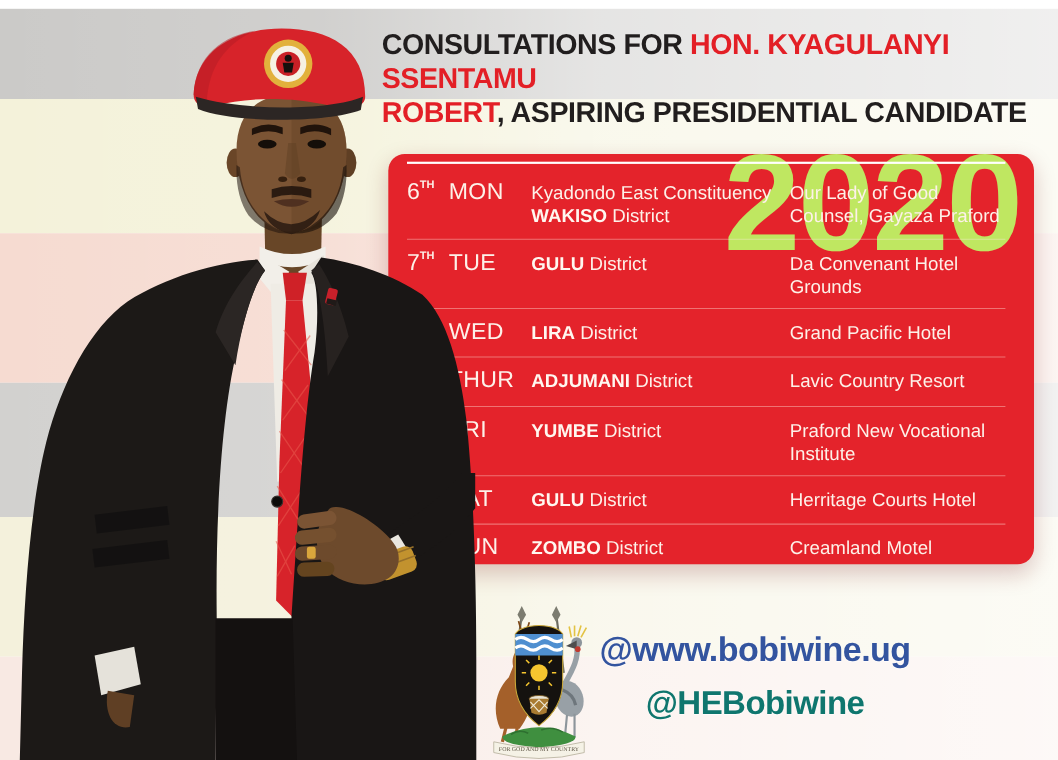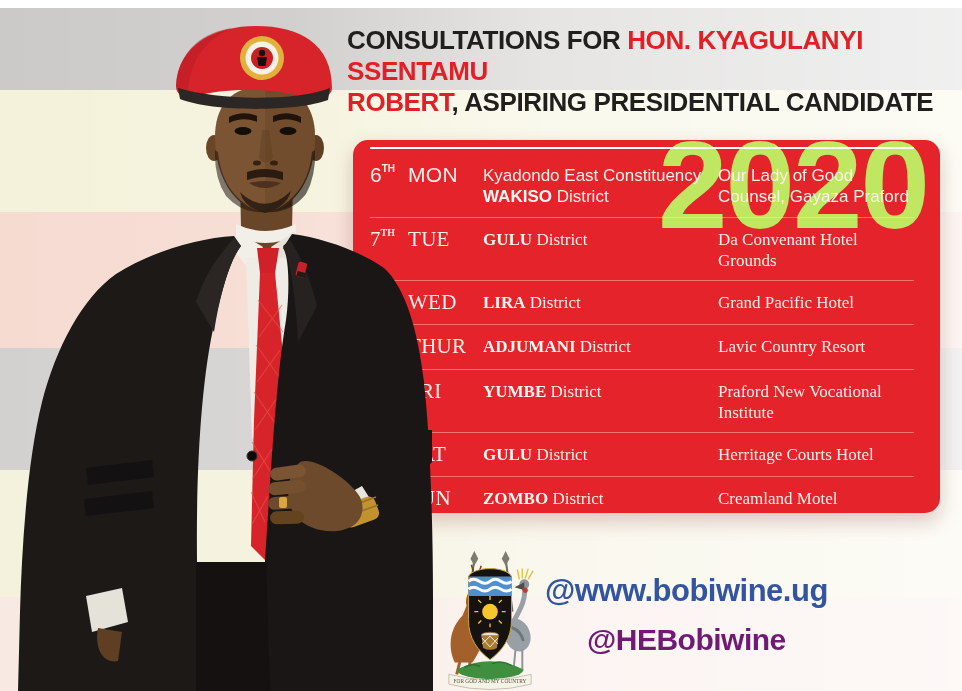--- a/index.html
+++ b/index.html
@@ -28,36 +28,36 @@
   
   .panel{position:absolute;left:353px;top:140px;width:587px;height:373px;z-index:2;
     background:#e4232b;border-radius:15px;box-shadow:0 8px 20px rgba(110,15,15,.22);color:#fdf1e9;}
   .year{position:absolute;top:-18px;right:12px;z-index:0;
     font-size:125px;font-weight:700;letter-spacing:-2px;color:#bef264;opacity:.95;line-height:1;}
   .month-wrap{position:relative;z-index:1;padding:15px 26px 0 17px;}
   .month{margin:0;font-size:33px;font-weight:800;letter-spacing:.5px;color:#ffffff;line-height:1.1;}
   .rule{position:relative;z-index:2;height:2px;background:#ffffff;margin:7px 26px 0 17px;}
   .rows{position:relative;z-index:1;margin:5px 26px 0 17px;}
   .row{display:flex;align-items:flex-start;padding:8px 0 9px 0;line-height:1.25;}
-  .row + .row{border-top:1px solid rgba(255,236,226,.4);font-family:Liberation Serif, serif;}
+  .row + .row{border-top:1px solid rgba(255,236,226,.4);}
   .c-day{width:38px;font-size:21px;font-weight:400;flex:none;}
   .c-day sup{font-size:10px;font-weight:700;vertical-align:top;position:relative;top:1px;letter-spacing:0;}
   .c-wd{width:75px;font-size:21px;flex:none;letter-spacing:.3px;}
   .c-dist{width:235px;font-size:17px;flex:none;padding-top:3px;}
   .c-dist b{font-weight:700;color:#fff7f0;}
   .place-line{display:block;}
   .place-line:empty{display:none;}
   .c-venue{flex:1;font-size:17px;padding-top:3px;}
 
   
   .coat{position:absolute;left:431px;top:549px;z-index:4;}
   .social{position:absolute;left:545px;top:560px;z-index:4;}
   .soc-row{display:flex;align-items:center;gap:13px;height:50px;flex-direction:column;}
   .fb-handle{font-size:31px;font-weight:800;letter-spacing:-.5px;color:#33549f;text-shadow:0 1px 0 rgba(255,255,255,.65);}
-  .tw-handle{font-size:30px;font-weight:800;letter-spacing:-.5px;color:#701a75;text-shadow:0 1px 0 rgba(255,255,255,.65);}
+  .tw-handle{font-size:30px;font-weight:800;letter-spacing:-.5px;color:#0f766e;text-shadow:0 1px 0 rgba(255,255,255,.65);}
 
   
   .portrait{position:absolute;left:0;top:0;z-index:3;pointer-events:none;}
 </style>
 </head>
 <body>
 
 <div class="poster">
 
   <div>

